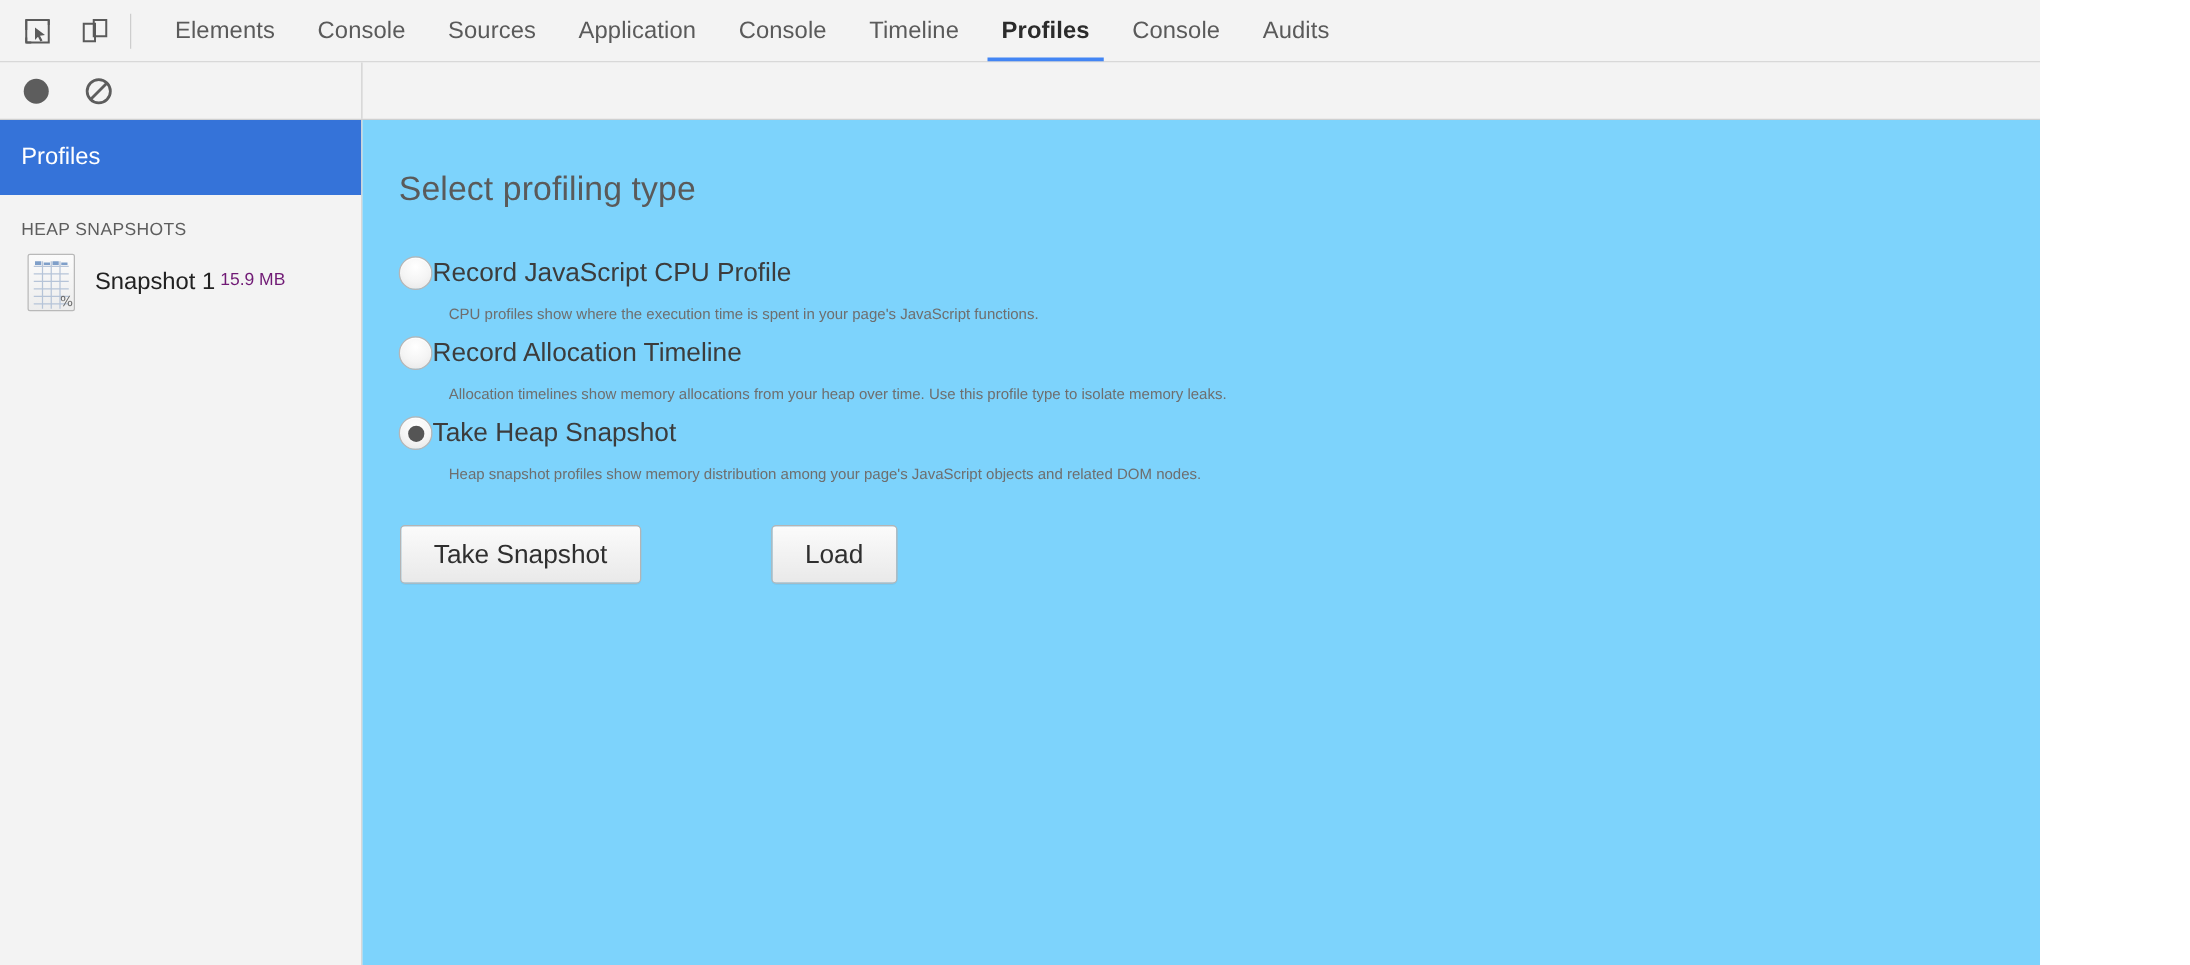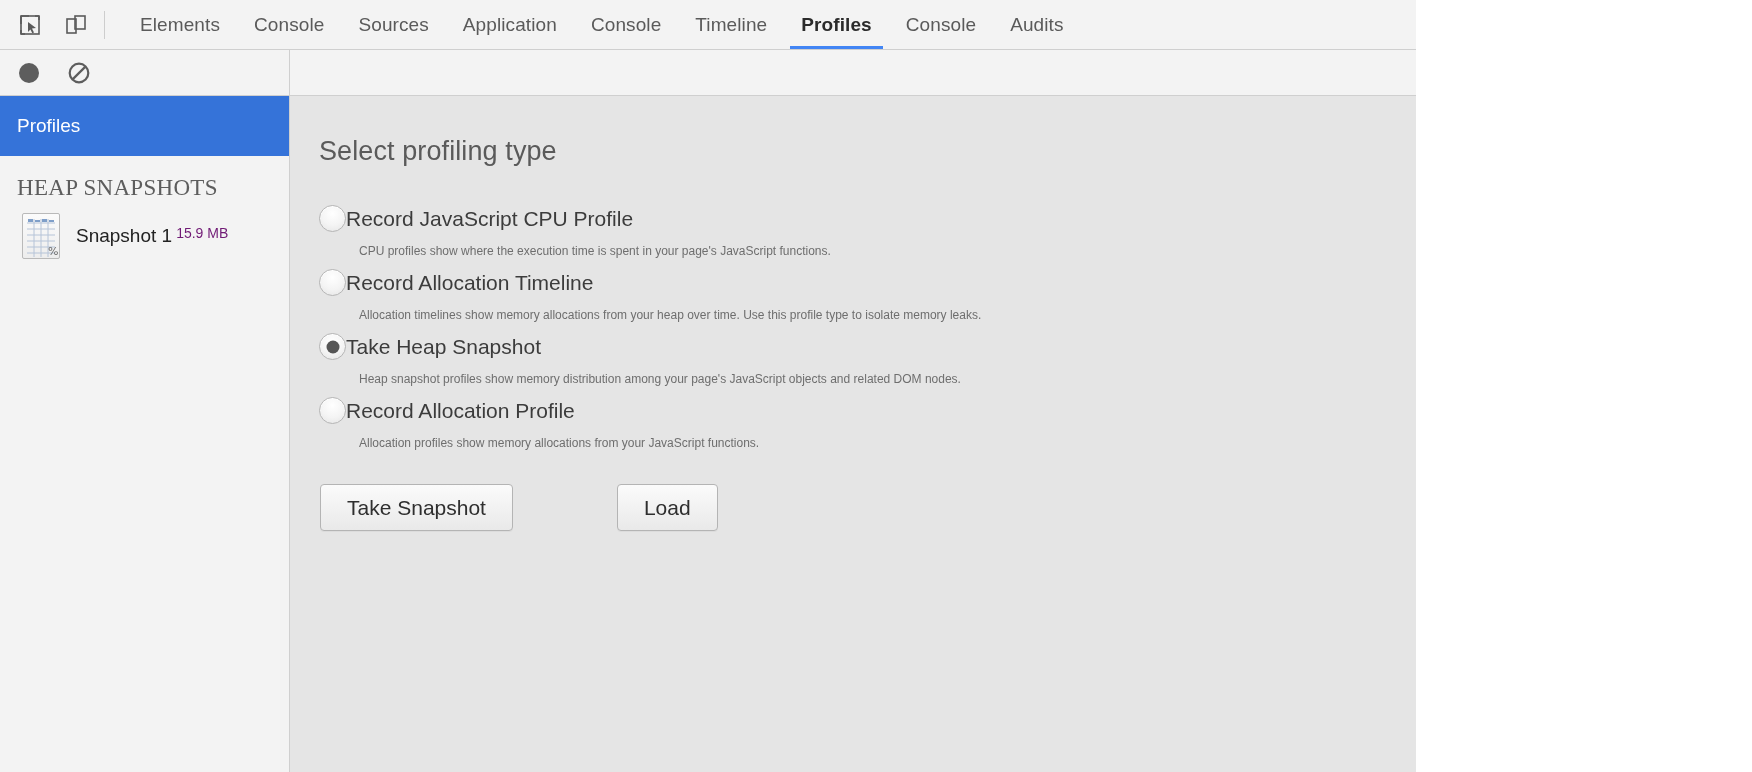--- a/index.html
+++ b/index.html
@@ -4,21 +4,21 @@
 <style>
   * { box-sizing: border-box; }
   html, body {
     margin: 0; padding: 0;
     width: 1752px; height: 772px;
     background: #ffffff;
     font-family: "Liberation Sans", sans-serif;
     -webkit-font-smoothing: antialiased;
   }
   #app {
-    width: 1416px; height: 772px;
+    width: 1632px; height: 772px;
     position: relative;
     overflow: hidden;
     background: #ffffff;
   }
 
   
   .tabbar {
     height: 50px;
     background: #f3f3f3;
     border-bottom: 1px solid #cfcfcf;
@@ -109,25 +109,24 @@
     background: #3573d9;
     color: #ffffff;
     font-size: 19px;
     height: 60px;
     display: flex;
     align-items: center;
     padding-left: 17px;
     cursor: pointer;
   }
   .sb-group-title {
-    font-size: 23px;
+    font-size: 14px;
     color: #5d5d5d;
     padding: 19px 0 8px 17px;
     letter-spacing: 0.3px;
-    font-family: Liberation Serif, serif;
   }
   .sb-item {
     display: flex;
     align-items: center;
     gap: 16px;
     padding: 4px 0 4px 22px;
     cursor: pointer;
   }
   .sb-item-text { display: flex; flex-direction: row; gap: 4px; }
   .sb-item-title { font-size: 19px; color: #222; line-height: 1.1; }
@@ -140,21 +139,21 @@
     border: 1px solid #b9b9b9;
     border-radius: 2px;
     position: relative;
     overflow: hidden;
     flex: 0 0 auto;
   }
 
   
   .main {
     flex: 1;
-    background: #e5e5e5;
+    background: #7dd3fc;
     padding: 40px 0 0 29px;
     overflow: hidden;
   }
   .main-title {
     font-size: 27px;
     color: #5a5a5a;
     font-weight: normal;
     margin: 0 0 38px 0;
     letter-spacing: 0.1px;
   }
@@ -340,27 +339,20 @@
       </div>
 
       <div class="opt">
         <div class="opt-row">
           <span class="radio checked"></span>
           <span class="opt-label">Take Heap Snapshot</span>
         </div>
         <div class="opt-desc">Heap snapshot profiles show memory distribution among your page's JavaScript objects and related DOM nodes.</div>
       </div>
 
-      <div class="opt">
-        <div class="opt-row">
-          <span class="radio"></span>
-          <span class="opt-label">Record Allocation Profile</span>
-        </div>
-        <div class="opt-desc">Allocation profiles show memory allocations from your JavaScript functions.</div>
-      </div>
 
       <div class="buttons">
         <button class="btn">Take Snapshot</button>
         <button class="btn">Load</button>
       </div>
     </div>
 
   </div>
 </div>
 

